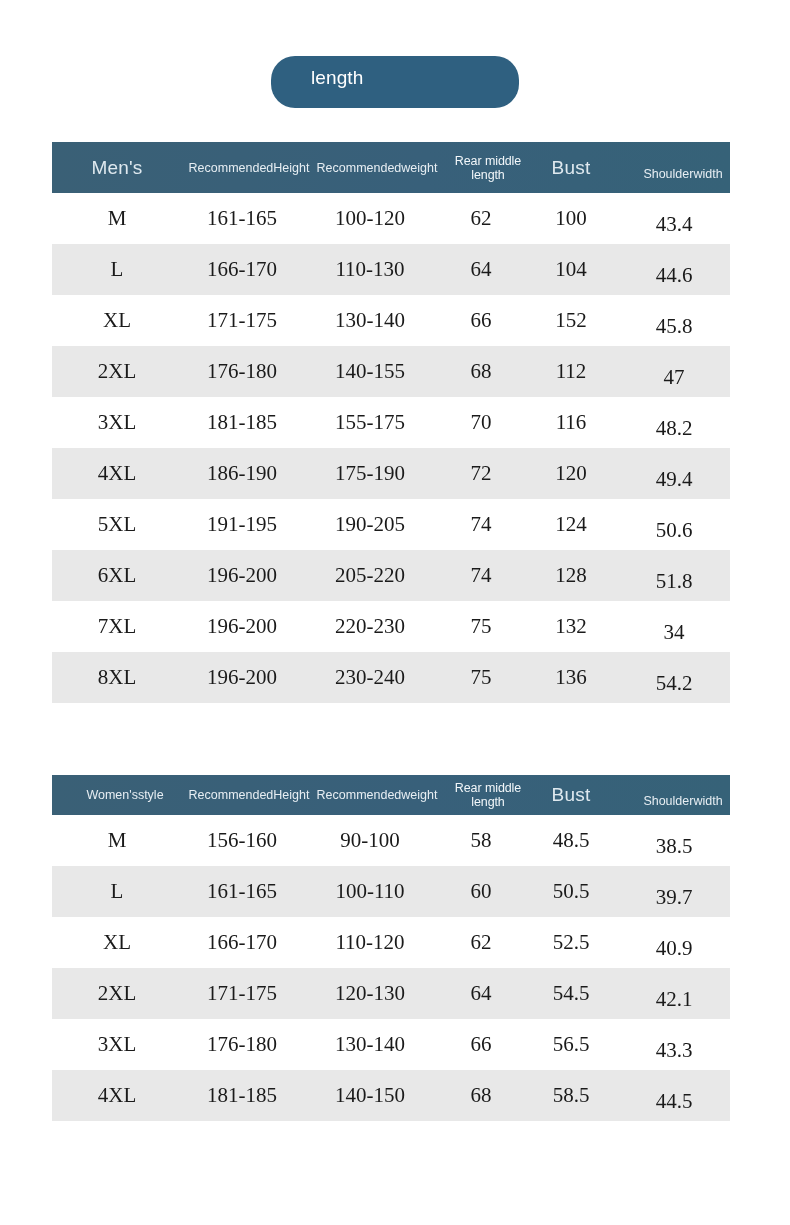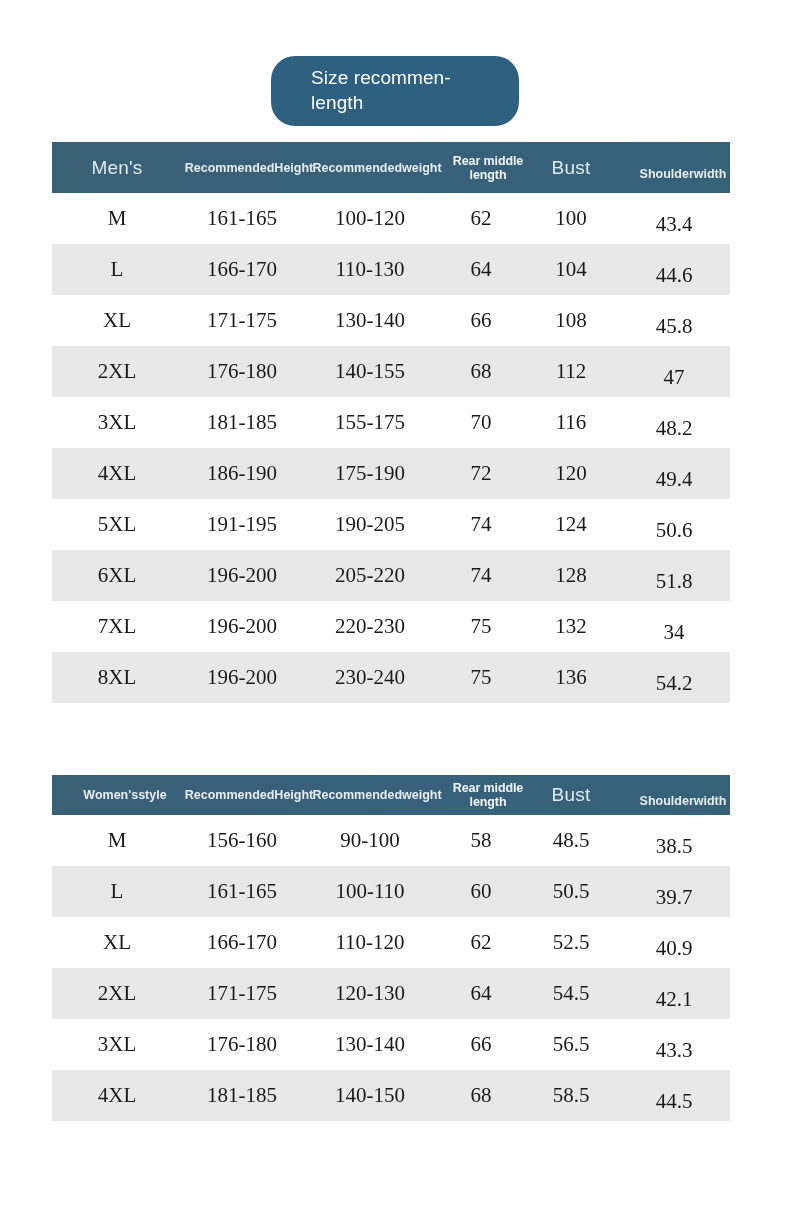--- a/index.html
+++ b/index.html
@@ -89,41 +89,40 @@
   
   .h-big {
     font-size: 19px;
     font-weight: 400;
     color: #dfe9ef;
     letter-spacing: 0.2px;
   }
   .h-small {
     font-size: 12.5px;
     line-height: 14px;
-    font-weight: 700;
+    font-weight: 400;
     color: #e7eef3;
     text-align: left !important;
     justify-content: flex-start;
     padding-left: 14px;
   }
   .h-small.tight { letter-spacing: -0.1px; flex-direction: column; }
   .h-small span { display: block; }
 
   
   .h-small.bright { color: #f2f7fa; }
 
   .h-shoulder { padding-left: 18px; }
   .h-womens   { padding-left: 16px; }
 </style>
 </head>
 <body>
 
 <div class="title-wrap">
   <div class="title-pill">
-    <div>Size recommen-</div>
     <div>length</div>
   </div>
 </div>
 
 <div class="table-block" id="mens-table">
     <div class="t-head">
       <div class="c0 h-big">Men's</div>
       <div class="c1 h-small">
         <span>Recommended</span>
         <span>Height</span>
@@ -156,21 +155,21 @@
       <div class="c2">110-130</div>
       <div class="c3">64</div>
       <div class="c4">104</div>
       <div class="c5">44.6</div>
     </div>
     <div class="t-row">
       <div class="c0">XL</div>
       <div class="c1">171-175</div>
       <div class="c2">130-140</div>
       <div class="c3">66</div>
-      <div class="c4">108</div>
+      <div class="c4">152</div>
       <div class="c5">45.8</div>
     </div>
     <div class="t-row alt">
       <div class="c0">2XL</div>
       <div class="c1">176-180</div>
       <div class="c2">140-155</div>
       <div class="c3">68</div>
       <div class="c4">112</div>
       <div class="c5">47</div>
     </div>

